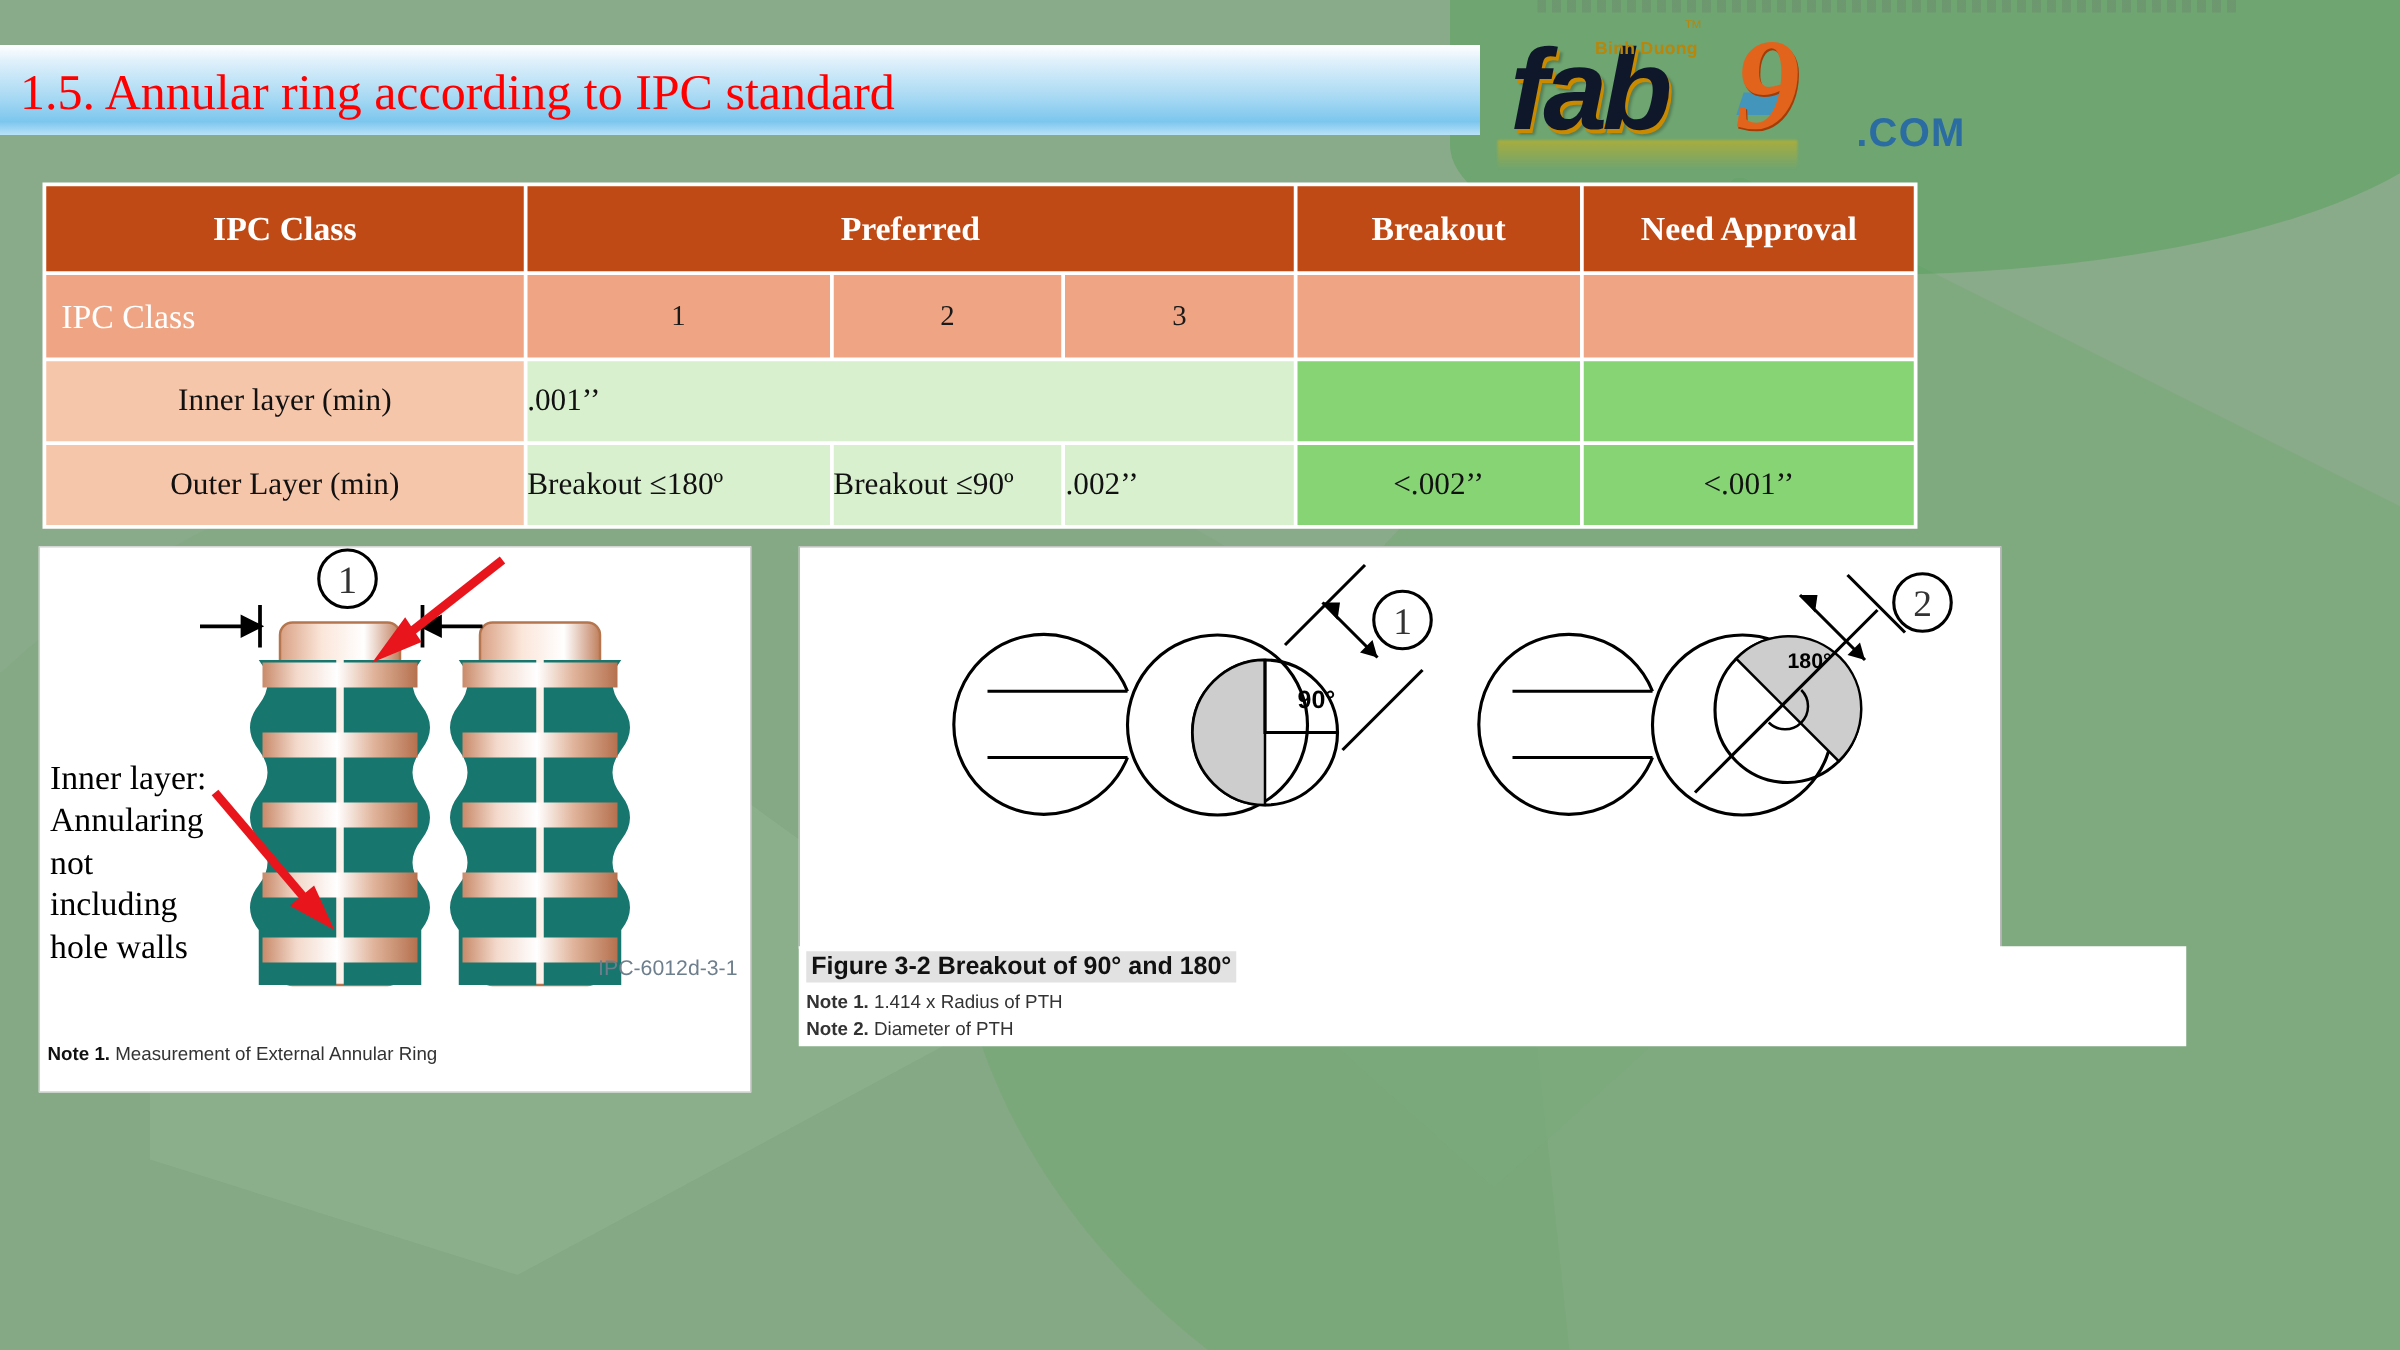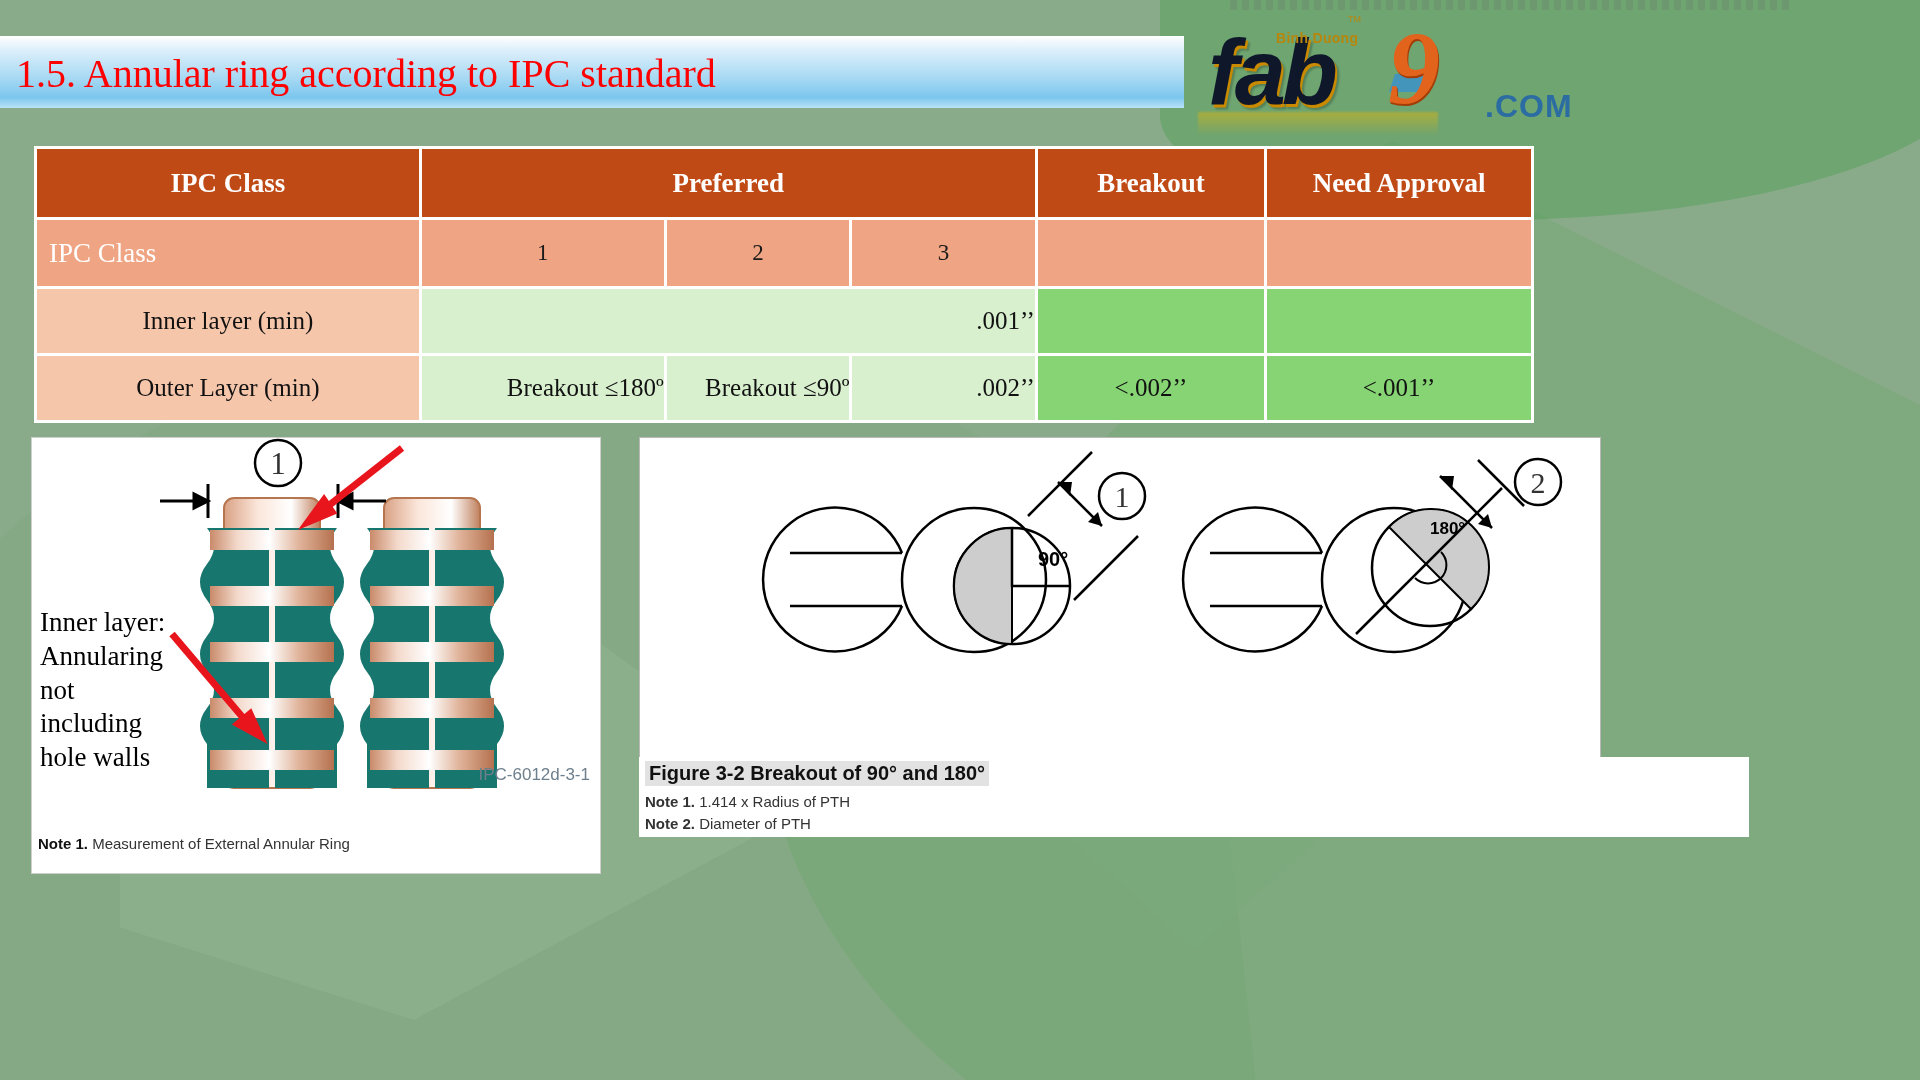--- a/index.html
+++ b/index.html
@@ -97,21 +97,21 @@
     background:#ffffff;
   }
   .tbl td{padding:0;vertical-align:middle;}
   .hdr{
     background:#c04a16;color:#ffffff;font-weight:bold;font-size:27px;
     text-align:center;height:68px;
   }
   .r2{background:#efa584;height:66px;text-align:center;font-size:23px;color:#1a1a1a;}
   .r2.lbl{text-align:left;padding-left:12px;color:#ffffff;font-size:27px;}
   .lblcell{background:#f6c6ab;text-align:center;padding-left:12px;font-size:25px;color:#111;}
-  .green-lt{background:#d9f0cf;text-align:right;font-size:25px;color:#111;font-family:Liberation Serif, serif;}
+  .green-lt{background:#d9f0cf;text-align:left;font-size:25px;color:#111;font-family:Liberation Serif, serif;}
   .green-dk{background:#86d474;text-align:center;font-size:25px;color:#111;}
   .rowh{height:64px;}
 
   
   .fig-left{
     position:absolute;left:31px;top:437px;width:568px;height:435px;
     background:#ffffff;border:1px solid #cfcfcf;overflow:hidden;
   }
   .fig-left-inner{position:absolute;left:0;top:0;width:568px;height:352px;overflow:hidden;}
   .cap-box{

